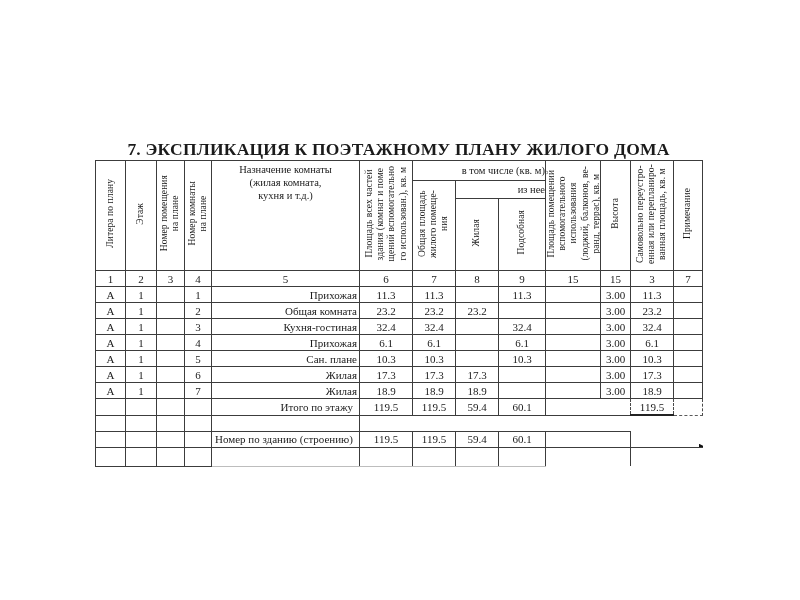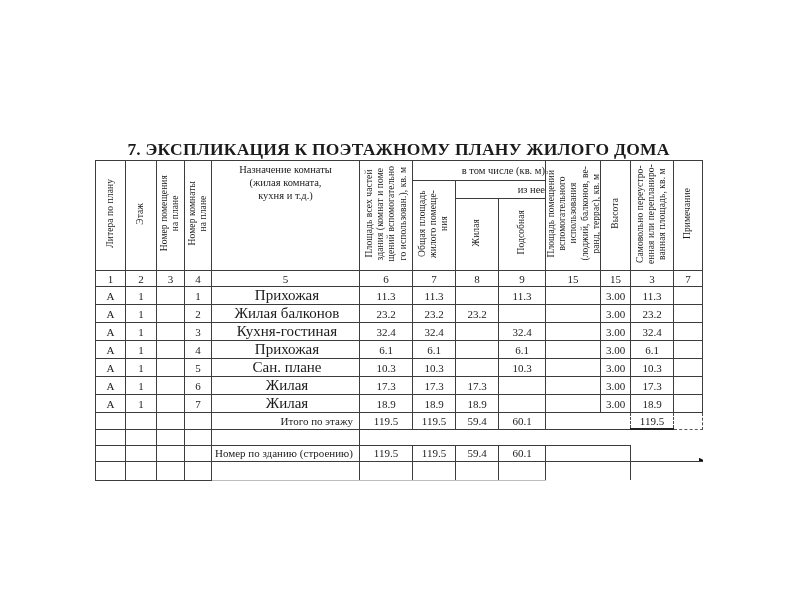--- a/index.html
+++ b/index.html
@@ -16,21 +16,21 @@
   th.gh{font-size:10.5px;text-align:right;vertical-align:middle;}
   th.vh{text-align:center;vertical-align:middle;}
   th.vh .v{display:inline-block;writing-mode:vertical-rl;transform:rotate(180deg);
          white-space:pre-line;font-size:9.5px;line-height:1.18;letter-spacing:.1px;}
   th.hh{vertical-align:top;text-align:center;}
   th.hh .h{display:inline-block;white-space:pre-line;font-size:10.5px;line-height:1.25;padding-top:2px;}
   
   tr.cnum td{height:15px;font-size:11px;text-align:center;}
   
   tr.dr td{height:15px;font-size:11px;text-align:center;padding:0 2px;}
-  tr.dr td.name{text-align:center;padding-left:5px;font-size:15px;}
+  tr.dr td.name{text-align:right;padding-left:5px;font-size:11px;}
   
   tr.ft td{height:15px;font-size:11px;text-align:center;padding:0 2px;font-family:Liberation Serif, serif;}
   td.tl{text-align:right !important;font-weight:bold;font-size:11.5px;padding-right:6px !important;white-space:nowrap;}
   .b{font-weight:bold;}
   
   .nbl{border-left:none !important;} .nbr{border-right:none !important;}
   .nbt{border-top:none !important;}  .nbb{border-bottom:none !important;}
   td.hand12{border-left:1px dashed #4a4a4a !important;border-right:1px dashed #4a4a4a !important;
             border-bottom:2px solid #222 !important;font-weight:bold;}
   td.hand13{border-left:1px dashed #4a4a4a !important;border-right:1px dashed #4a4a4a !important;
@@ -135,21 +135,21 @@
             <td></td>
             <td>3.00</td>
             <td>11.3</td>
             <td></td>
       </tr>
       <tr class="dr">
         <td>А</td>
             <td>1</td>
             <td></td>
             <td>2</td>
-            <td class="name">Жилая балконов</td>
+            <td class="name">Общая комната</td>
             <td>23.2</td>
             <td>23.2</td>
             <td>23.2</td>
             <td></td>
             <td></td>
             <td>3.00</td>
             <td>23.2</td>
             <td></td>
       </tr>
       <tr class="dr">

